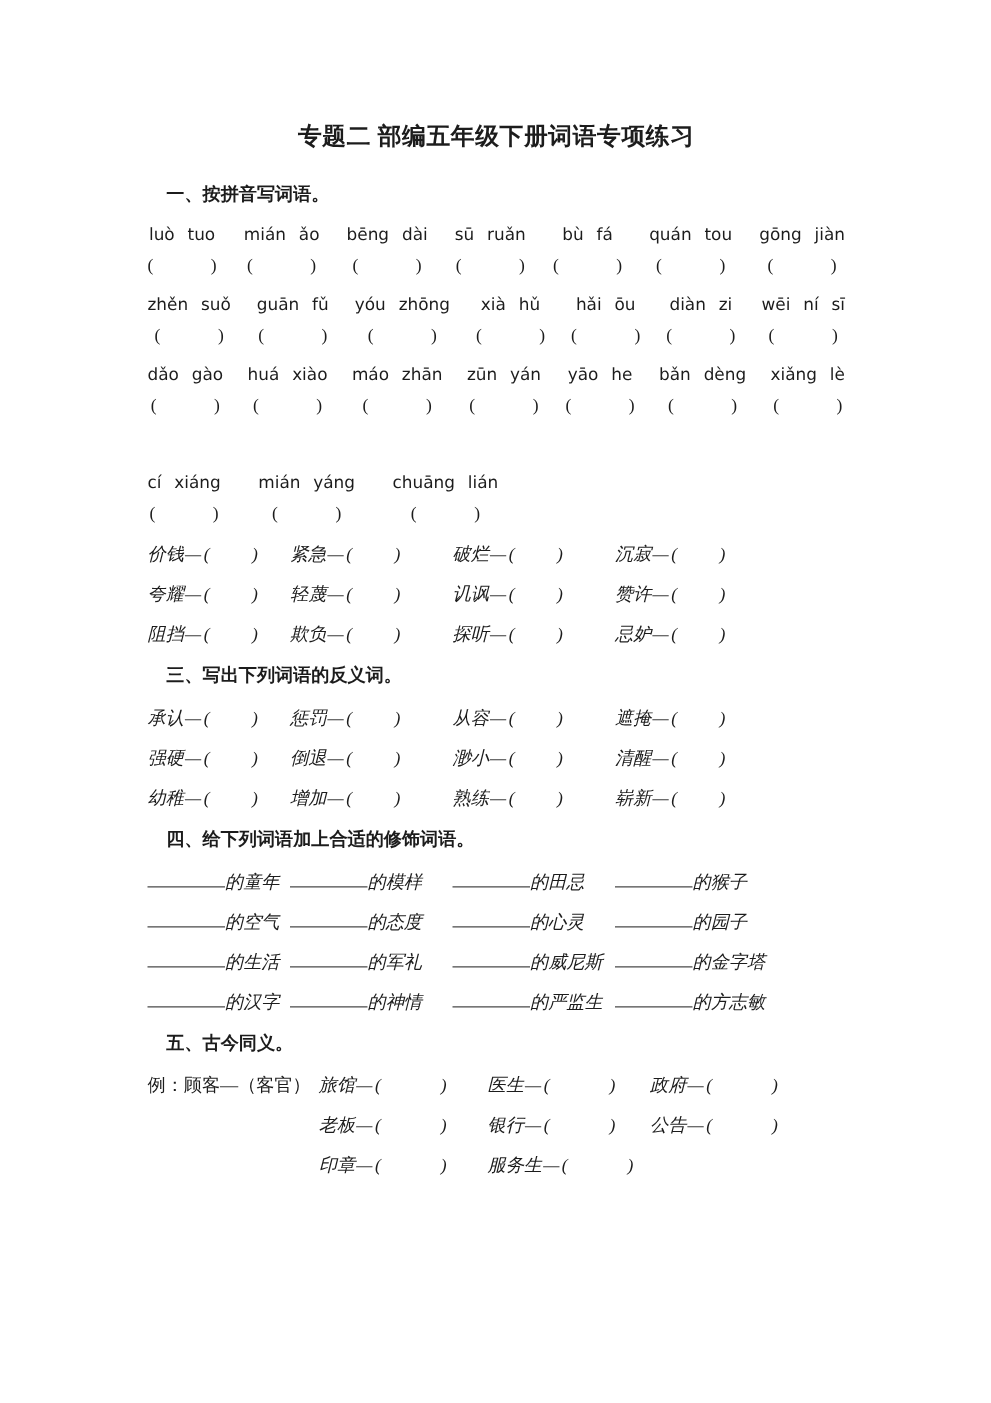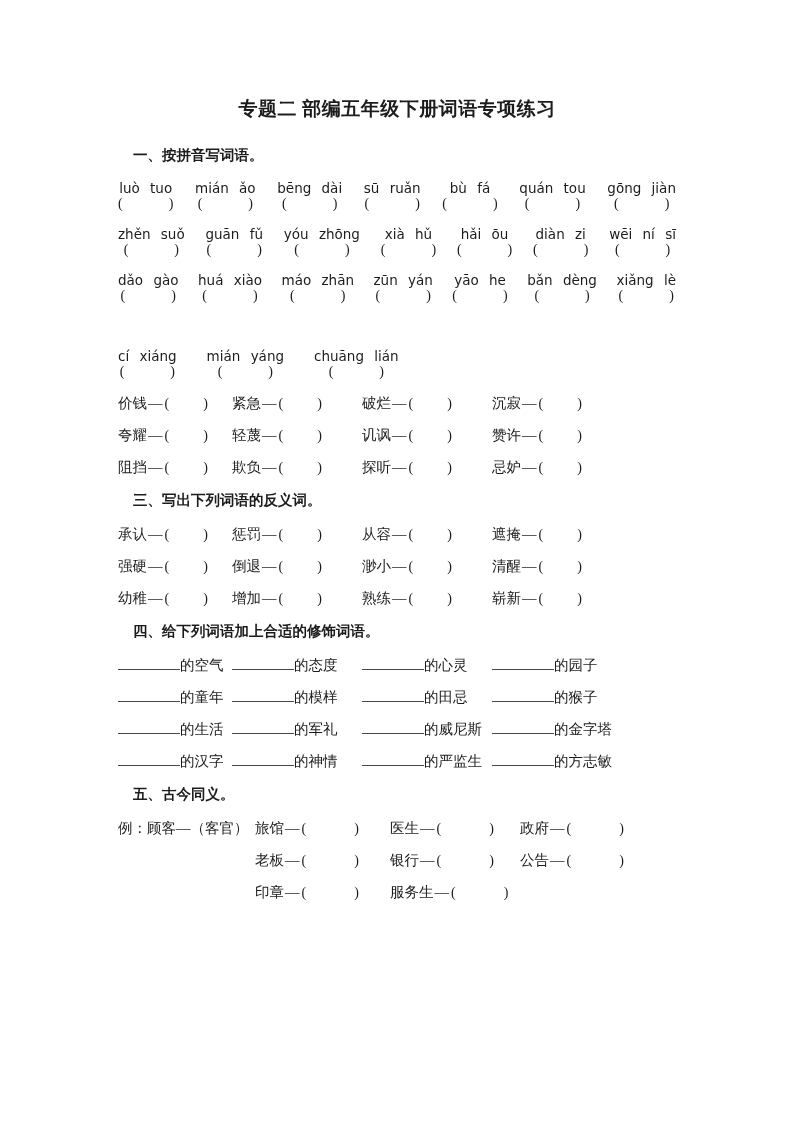--- a/index.html
+++ b/index.html
@@ -29,20 +29,21 @@
   .py-row {
     display: flex;
     justify-content: space-between;
     margin: 0 0 14px 0;
   }
   .py-row-short { justify-content: flex-start; gap: 30px; margin-top: 44px; }
   .py-unit {
     display: flex;
     flex-direction: column;
     align-items: center;
+    row-gap: 10px;
   }
   .py-word {
     font-family: "DejaVu Sans", "Liberation Sans", sans-serif;
     font-size: 13.5px;
     white-space: nowrap;
     word-spacing: 6px;
   }
   .paren { display: inline-flex; align-items: baseline; font-size: 14px; white-space: nowrap; }
   .paren-gap { display: inline-block; }
   
@@ -51,21 +52,21 @@
     grid-template-columns: 114px 130px 130px auto;
     align-items: baseline;
     margin: 0 0 13px 0;
   }
   .grid5 {
     display: grid;
     grid-template-columns: 137px 135px 130px auto;
     align-items: baseline;
     margin: 0 0 13px 0;
   }
-  .wp-item { white-space: nowrap; font-size: 14.5px; }
+  .wp-item { white-space: nowrap; font-size: 14.5px; font-style: italic; }
   .dash { margin: 0 2px 0 1px; }
   .blank {
     display: inline-block;
     width: 62px;
     height: 13px;
     border-bottom: 1px solid #4a4a4a;
     vertical-align: baseline;
   }
   .mod-label { font-size: 14.5px; }
   .example { font-size: 14.5px; white-space: nowrap; }
@@ -415,30 +416,30 @@
             <span>(</span>
             <span class="paren-gap" style="width: 34px;"></span>
             <span>)</span>
           </span></span>
       </div>
     </div>
 
   <div class="heading">四、给下列词语加上合适的修饰词语。</div>
   <div id="sec4">
       <div class="grid4">
+        <span class="wp-item"><span class="blank"></span><span class="mod-label">的童年</span></span>
+        <span class="wp-item"><span class="blank"></span><span class="mod-label">的模样</span></span>
+        <span class="wp-item"><span class="blank"></span><span class="mod-label">的田忌</span></span>
+        <span class="wp-item"><span class="blank"></span><span class="mod-label">的猴子</span></span>
+      </div>
+      <div class="grid4">
         <span class="wp-item"><span class="blank"></span><span class="mod-label">的空气</span></span>
         <span class="wp-item"><span class="blank"></span><span class="mod-label">的态度</span></span>
         <span class="wp-item"><span class="blank"></span><span class="mod-label">的心灵</span></span>
         <span class="wp-item"><span class="blank"></span><span class="mod-label">的园子</span></span>
-      </div>
-      <div class="grid4">
-        <span class="wp-item"><span class="blank"></span><span class="mod-label">的童年</span></span>
-        <span class="wp-item"><span class="blank"></span><span class="mod-label">的模样</span></span>
-        <span class="wp-item"><span class="blank"></span><span class="mod-label">的田忌</span></span>
-        <span class="wp-item"><span class="blank"></span><span class="mod-label">的猴子</span></span>
       </div>
       <div class="grid4">
         <span class="wp-item"><span class="blank"></span><span class="mod-label">的生活</span></span>
         <span class="wp-item"><span class="blank"></span><span class="mod-label">的军礼</span></span>
         <span class="wp-item"><span class="blank"></span><span class="mod-label">的威尼斯</span></span>
         <span class="wp-item"><span class="blank"></span><span class="mod-label">的金字塔</span></span>
       </div>
       <div class="grid4">
         <span class="wp-item"><span class="blank"></span><span class="mod-label">的汉字</span></span>
         <span class="wp-item"><span class="blank"></span><span class="mod-label">的神情</span></span>

